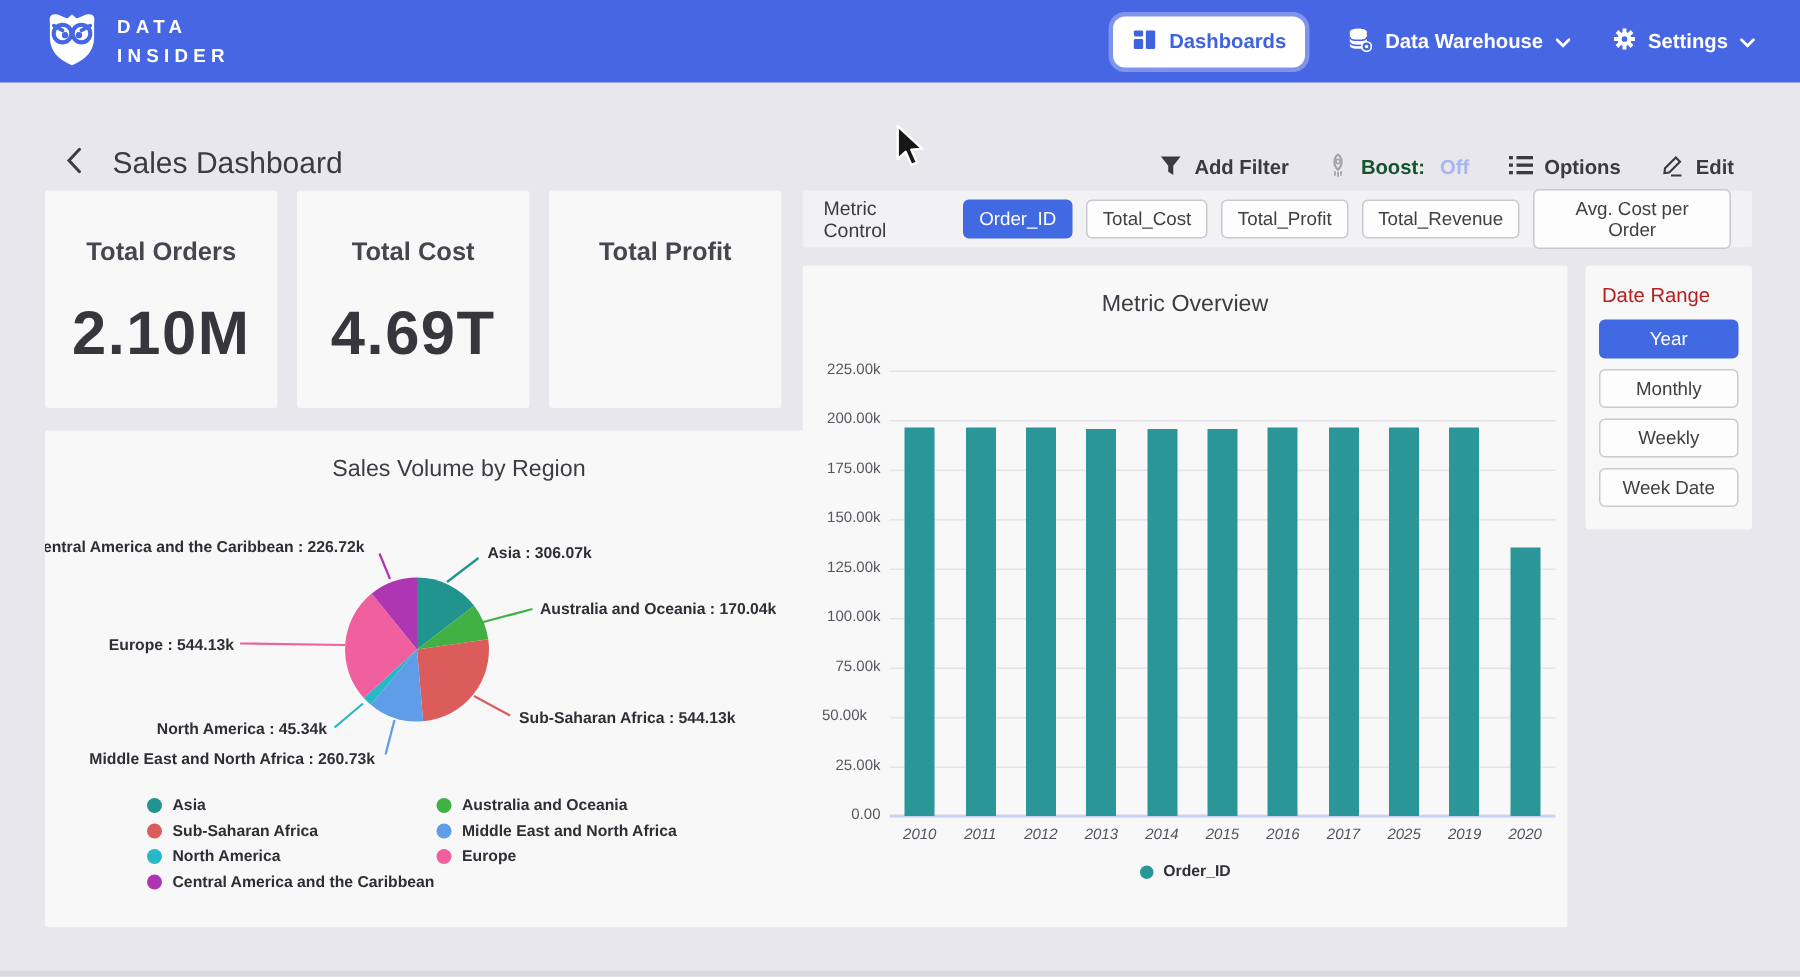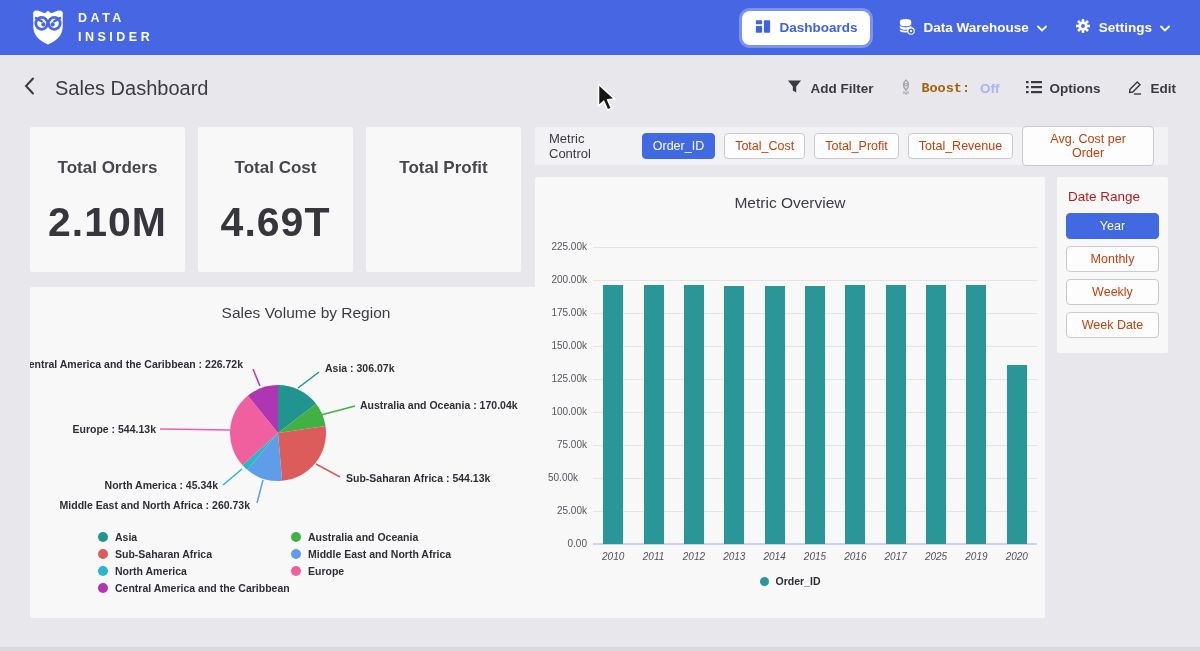--- a/index.html
+++ b/index.html
@@ -13,40 +13,40 @@
   .brand { display:flex; align-items:center; gap:12px; }
   .brand-text { color:#fff; font-weight:bold; font-size:12.5px; letter-spacing:3.5px; line-height:1.45; }
   .nav-right { display:flex; align-items:center; gap:28px; }
   .nav-pill { background:#fff; color:#3f62df; font-weight:bold; font-size:13.5px; padding:8px 13px;
               border-radius:8px; display:flex; align-items:center; gap:8px; cursor:pointer;
               box-shadow:0 0 0 3px rgba(255,255,255,.3); }
   .nav-item { color:#fff; font-size:13.5px; font-weight:bold; display:flex; align-items:center; gap:8px; cursor:pointer; }
 
   
   .page-header { position:absolute; top:55px; left:0; width:1200px; height:66px;
-                 display:flex; align-items:center; justify-content:space-between; padding:0 24px; }
+                 display:flex; align-items:flex-end; justify-content:space-between; padding:0 44px; }
   .ph-left { display:flex; align-items:center; gap:20px; }
   .page-title { font-size:20px; color:#3b3b42; }
   .ph-actions { display:flex; align-items:center; gap:26px; }
   .action { display:flex; align-items:center; gap:8px; font-size:13.5px; color:#3a3a40; font-weight:bold; cursor:pointer; }
-  .action .muted { color:#a16207;font-family:Liberation Mono, monospace; }
+  .action .muted { color:#14532d; }
   .boost-off { color:#a9b5f0; margin-left:2px; }
 
   
   .card { background:#f8f8f9; position:absolute; border-radius:2px; }
   .kpi-row { position:absolute; left:30px; top:127px; width:545px; height:145px; display:flex; gap:13px; }
   .kpi-card { width:155px; height:145px; background:#f8f8f9; border-radius:2px;
               display:flex; flex-direction:column; align-items:center; padding-top:31px; gap:21px; }
   .kpi-label { font-size:17px; color:#46464e; font-weight:bold; }
   .kpi-value { font-size:41px; font-weight:bold; color:#36363c; letter-spacing:1px; }
 
   .metric-bar { left:535px; top:127px; width:633px; height:38px; background:#f2f2f4;
                 display:flex; align-items:center; padding:0 14px; gap:10px; }
   .metric-label { font-size:13px; color:#3a3a42; margin-right:2px; }
-  .pill-btn { font-size:12.5px; color:#c2410c; background:#fdfdfe; border:1px solid #c9c9cf;
+  .pill-btn { font-size:12.5px; color:#404040; background:#fdfdfe; border:1px solid #c9c9cf;
               border-radius:4px; padding:5px 10px; cursor:pointer; font-family:"Liberation Sans",sans-serif; }
   .pill-btn.active { background:#4169e1; border-color:#4169e1; color:#fff; }
 
   .pie-card { left:30px; top:287px; width:552px; height:331px; }
   .chart-title { text-align:center; padding-top:17px; font-size:15.5px; color:#3c3c42; }
   .pie-svg-wrap { position:absolute; left:0; top:40px; }
   .pie-legend { position:absolute; left:68px; top:244px; display:flex; }
   .pl-col { display:flex; flex-direction:column; gap:5px; }
   .pl-col.c1 { width:193px; }
   .pl-row { display:flex; align-items:center; gap:7px; }

